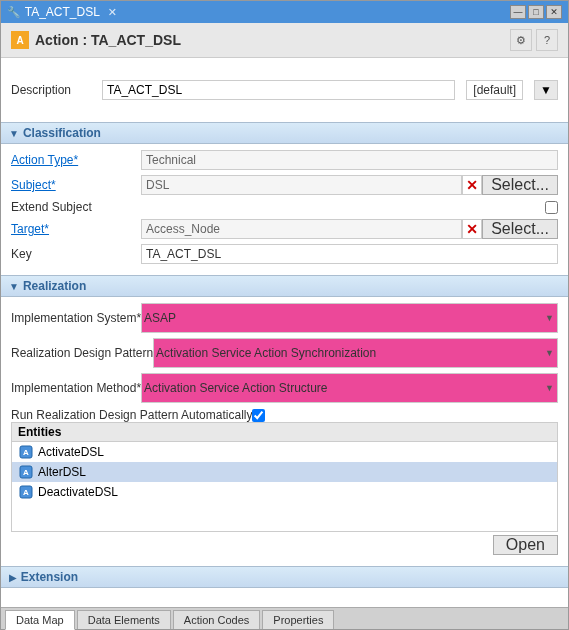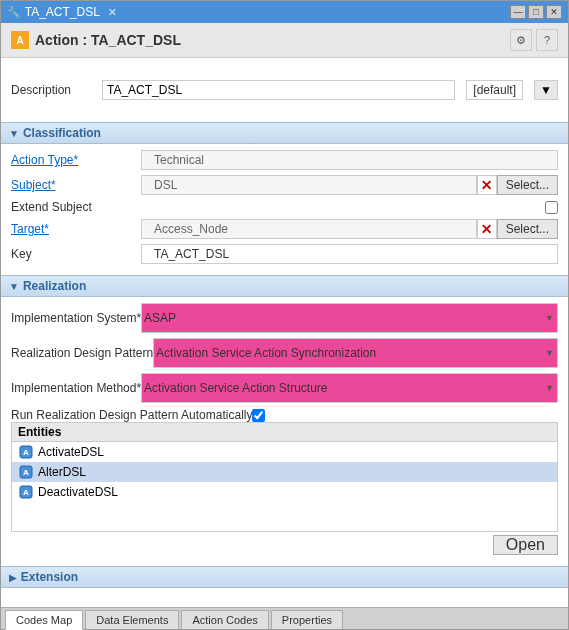--- a/index.html
+++ b/index.html
@@ -112,21 +112,21 @@
     .field-label a {
       color: #0066cc;
       text-decoration: underline;
       cursor: pointer;
     }
     .field-input {
       flex: 1;
       height: 20px;
       border: 1px solid #ccc;
       background: #fff;
-      padding: 2px 12px;
+      padding: 2px 4px;
       font-size: 12px;
       color: #333;
     }
     .field-input.readonly {
       background: #f5f5f5;
       color: #666;
     }
     .description-row {
       display: flex;
       align-items: center;
@@ -206,21 +206,21 @@
       color: #cc0000;
       font-size: 14px;
       font-weight: bold;
     }
     .select-btn {
       height: 20px;
       padding: 0 8px;
       background: #e8e8e8;
       border: 1px solid #aaa;
       cursor: pointer;
-      font-size: 12px;
+      font-size: 16px;
       color: #333;
     }
     .checkbox-field {
       display: flex;
       align-items: center;
       gap: 4px;
     }
     .dropdown-select {
       flex: 1;
       height: 30px;
@@ -503,18 +503,18 @@
     </div>
 
     <div class="section-header">
       <span class="section-arrow">▶</span>
       <span class="section-title">Extension</span>
     </div>
 
   </div>
 
   <div class="tab-bar">
-    <div class="tab active">Codes Map</div>
+    <div class="tab active">Data Map</div>
     <div class="tab">Data Elements</div>
     <div class="tab">Action Codes</div>
     <div class="tab">Properties</div>
   </div>
 </div>
 
 </body></html>

